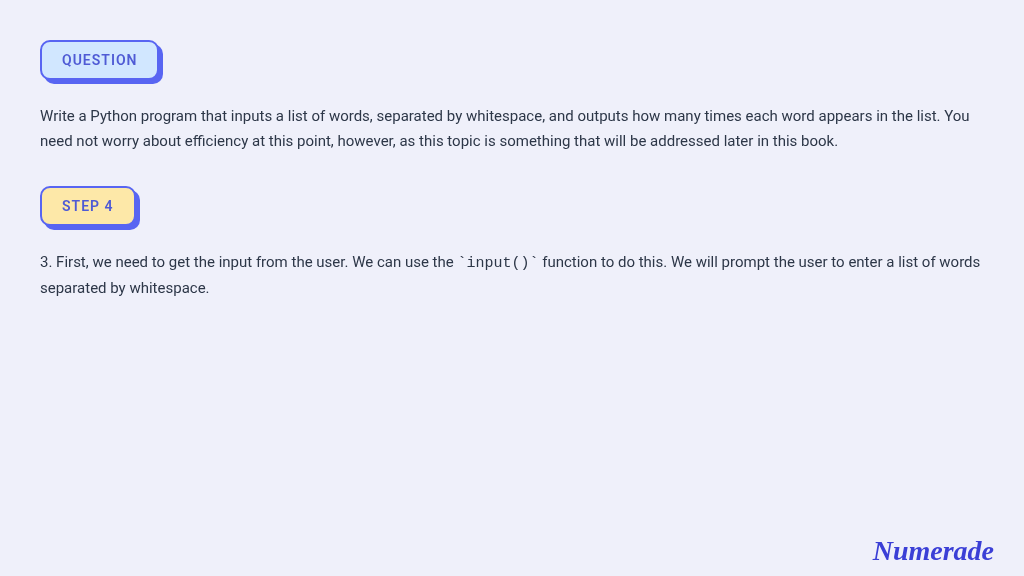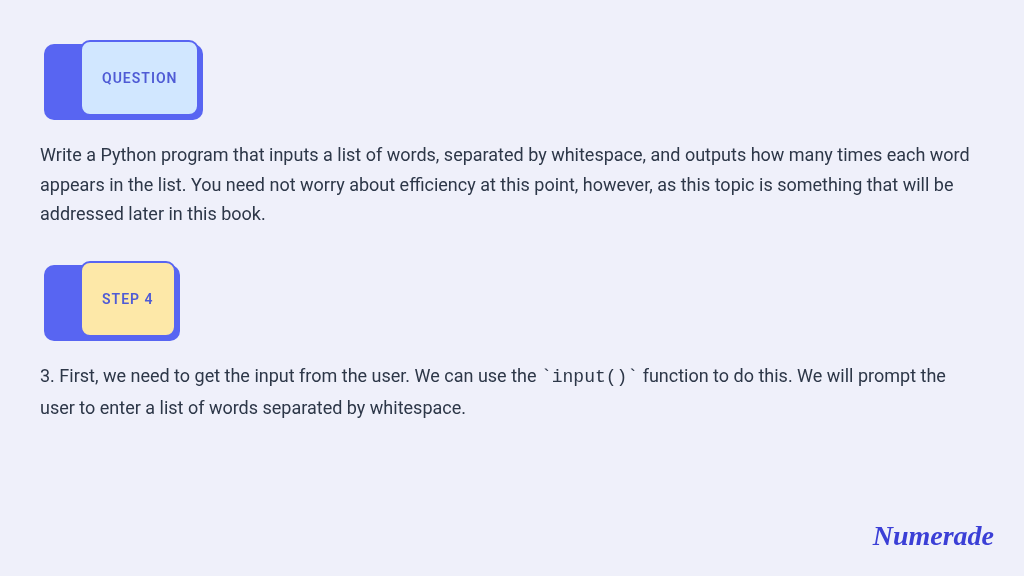--- a/index.html
+++ b/index.html
@@ -26,49 +26,48 @@
       top: 4px;
       left: 4px;
       width: 100%;
       height: 100%;
       background-color: #5865f2;
       border-radius: 10px;
       z-index: 1;
     }
     .badge-content {
       position: relative;
-      padding: 28px 20px;
+      padding: 10px 20px;
       border: 2px solid #5865f2;
       border-radius: 10px;
       font-size: 14px;
       font-weight: 600;
       letter-spacing: 1px;
       z-index: 2;
-      margin-left: 40px;
     }
     .badge-question .badge-content {
       background-color: #d1e7ff;
       color: #4f5bd5;
     }
     .badge-step .badge-content {
       background-color: #fde8a8;
       color: #4f5bd5;
     }
     .body-text {
-      font-size: 18px;
+      font-size: 15px;
       line-height: 1.65;
       color: #2d3748;
       margin-bottom: 32px;
     }
     .code-inline {
       font-family: 'Courier New', monospace;
     }
     .logo {
       position: absolute;
-      bottom: 24px;
+      bottom: 9px;
       right: 30px;
       font-size: 28px;
       font-weight: 700;
       color: #3b3fd6;
       font-family: Georgia, serif;
       font-style: italic;
     }
   </style>
 </head>
 <body>

